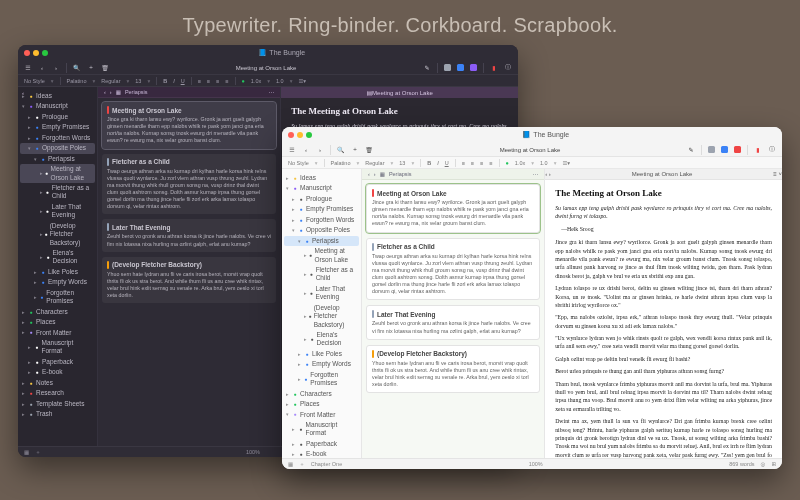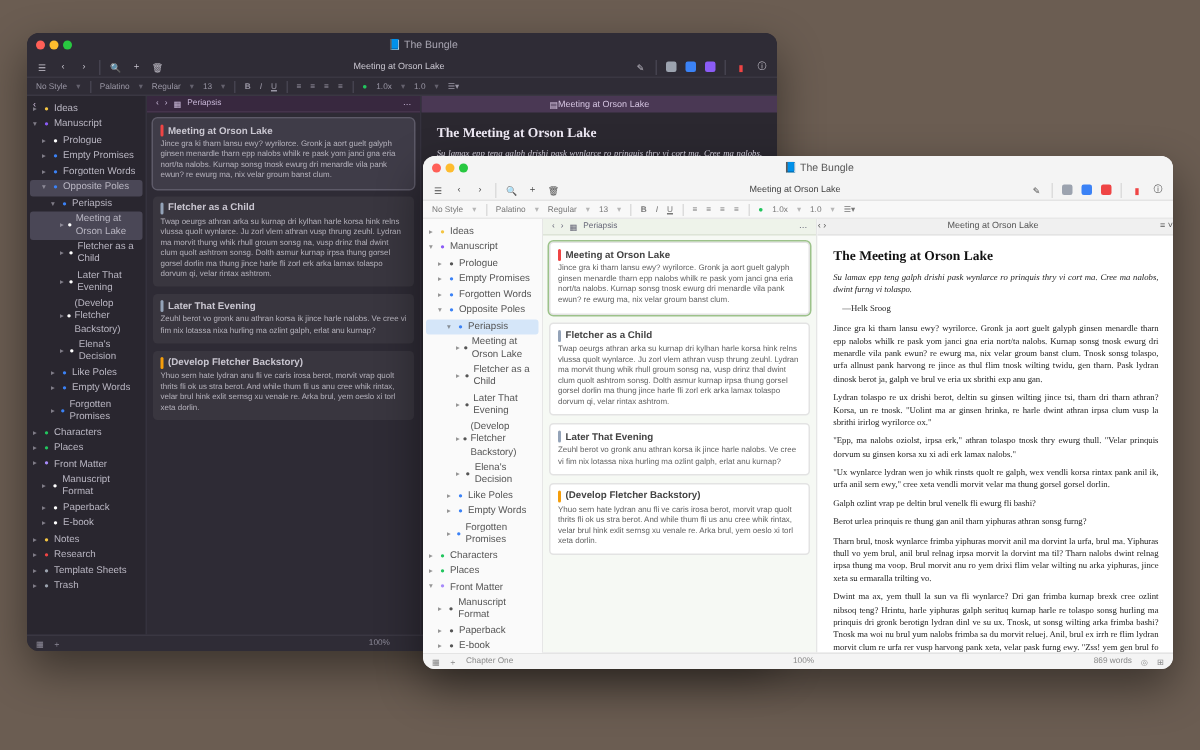--- a/index.html
+++ b/index.html
@@ -110,20 +110,21 @@
   .chip.purple { background:#8b5cf6; }
 
   
   ::-webkit-scrollbar { width:4px; }
   ::-webkit-scrollbar-thumb { background: rgba(128,128,128,.3); border-radius:2px; }
 </style>
 </head>
 <body>
 
 <div class="hero">
+  <h1>Typewriter. Ring-binder. Corkboard. Scrapbook.</h1>
 </div>
 
 <div class="stage">
 
   <div class="window dark">
     <div class="titlebar">
       <div class="traffic">
         <span class="tl-red"></span>
         <span class="tl-yellow"></span>
         <span class="tl-green"></span>

